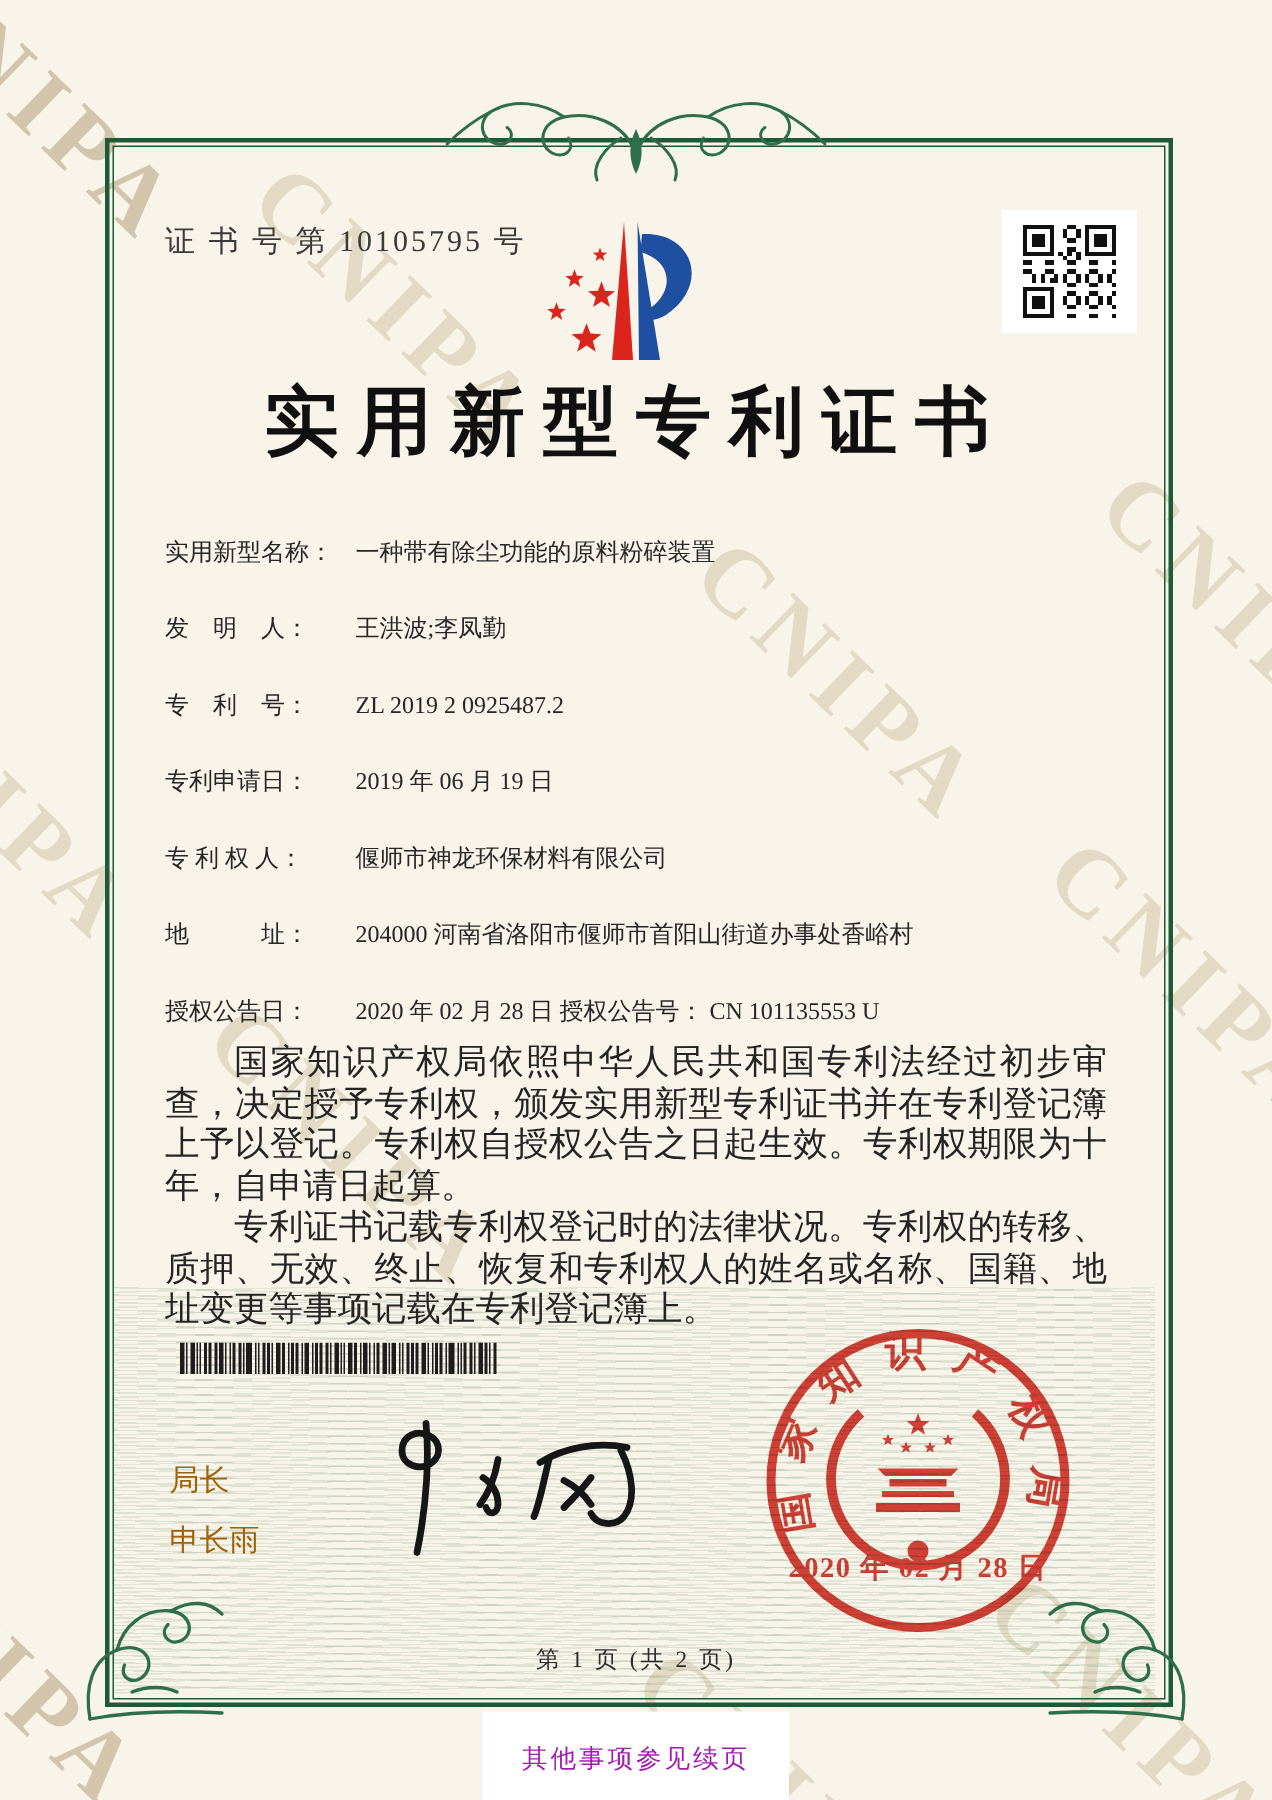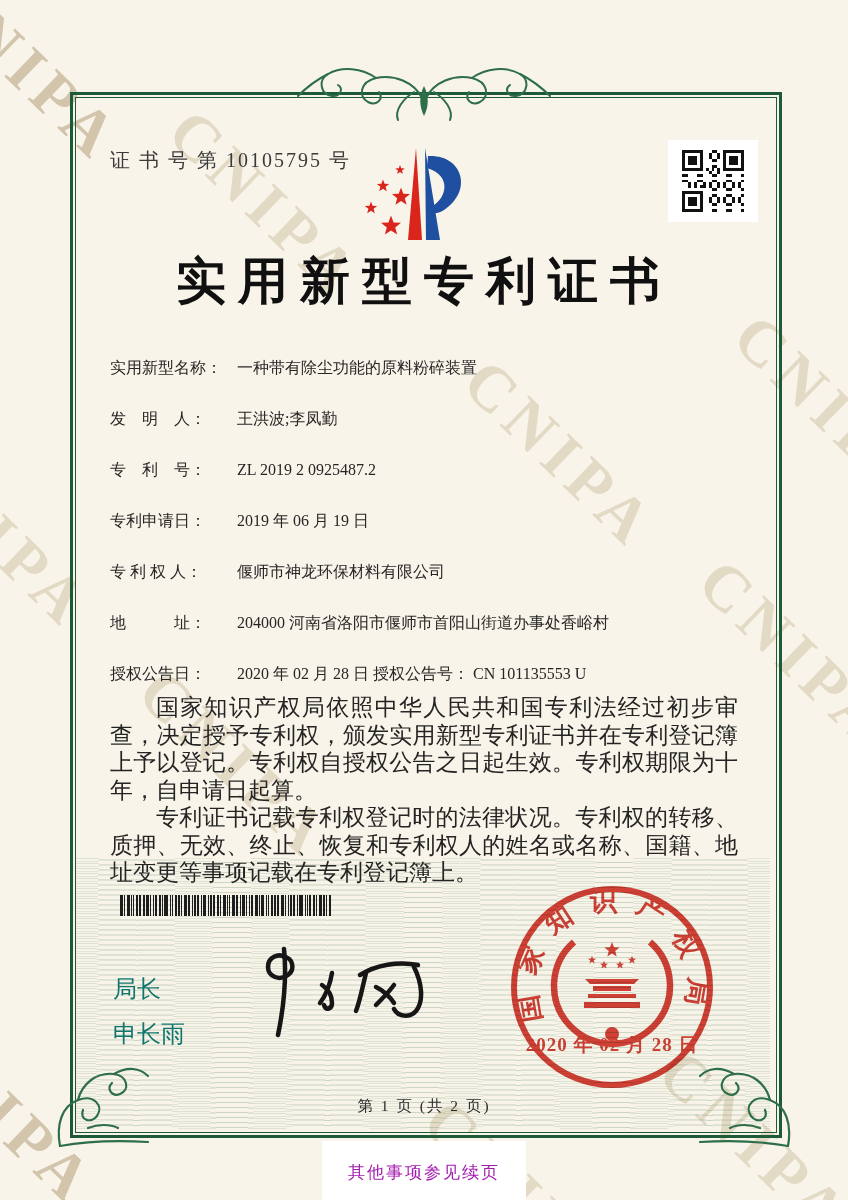--- a/index.html
+++ b/index.html
@@ -20,21 +20,21 @@
   .title{position:absolute;left:0;top:248px;width:100%;text-align:center;font-size:50px;font-weight:bold;
          letter-spacing:12px;color:#101010;z-index:3}
   .rows{position:absolute;left:110px;top:0;width:660px;height:100%;z-index:3}
   .row{position:absolute;left:0;font-size:16px;white-space:nowrap;color:#262626}
   .lbl{display:inline-block;width:123px}
   .pair2{}
   .body-text{position:absolute;left:110px;top:694px;width:628px;font-size:23px;line-height:27.5px;
              text-align:justify;color:#242424;z-index:3}
   .body-text p{margin:0;text-indent:2em}
   .barcode{position:absolute;left:120px;top:895px;z-index:3}
-  .officer{position:absolute;left:113px;top:973px;font-size:24px;color:#0f766e;z-index:4}
+  .officer{position:absolute;left:113px;top:973px;font-size:20px;color:#a16207;z-index:4}
   .officer .name{margin-top:13px}
   .sig{position:absolute;left:248px;top:945px;z-index:4}
   .seal{position:absolute;left:503px;top:878px;z-index:5;mix-blend-mode:multiply}
   .page-info{position:absolute;left:0;top:1096px;width:100%;text-align:center;font-size:15.5px;
              letter-spacing:2px;color:#2b2b2b;z-index:3}
   .note{position:absolute;left:50%;top:1141px;transform:translateX(-50%);background:#fff;
         padding:20px 26px;font-size:17px;letter-spacing:2px;color:#a21caf;z-index:6}
   .ornament-top{position:absolute;left:294px;top:58px;z-index:3}
   .corner{position:absolute;top:1062px;z-index:3}
   .corner.left{left:54px}

